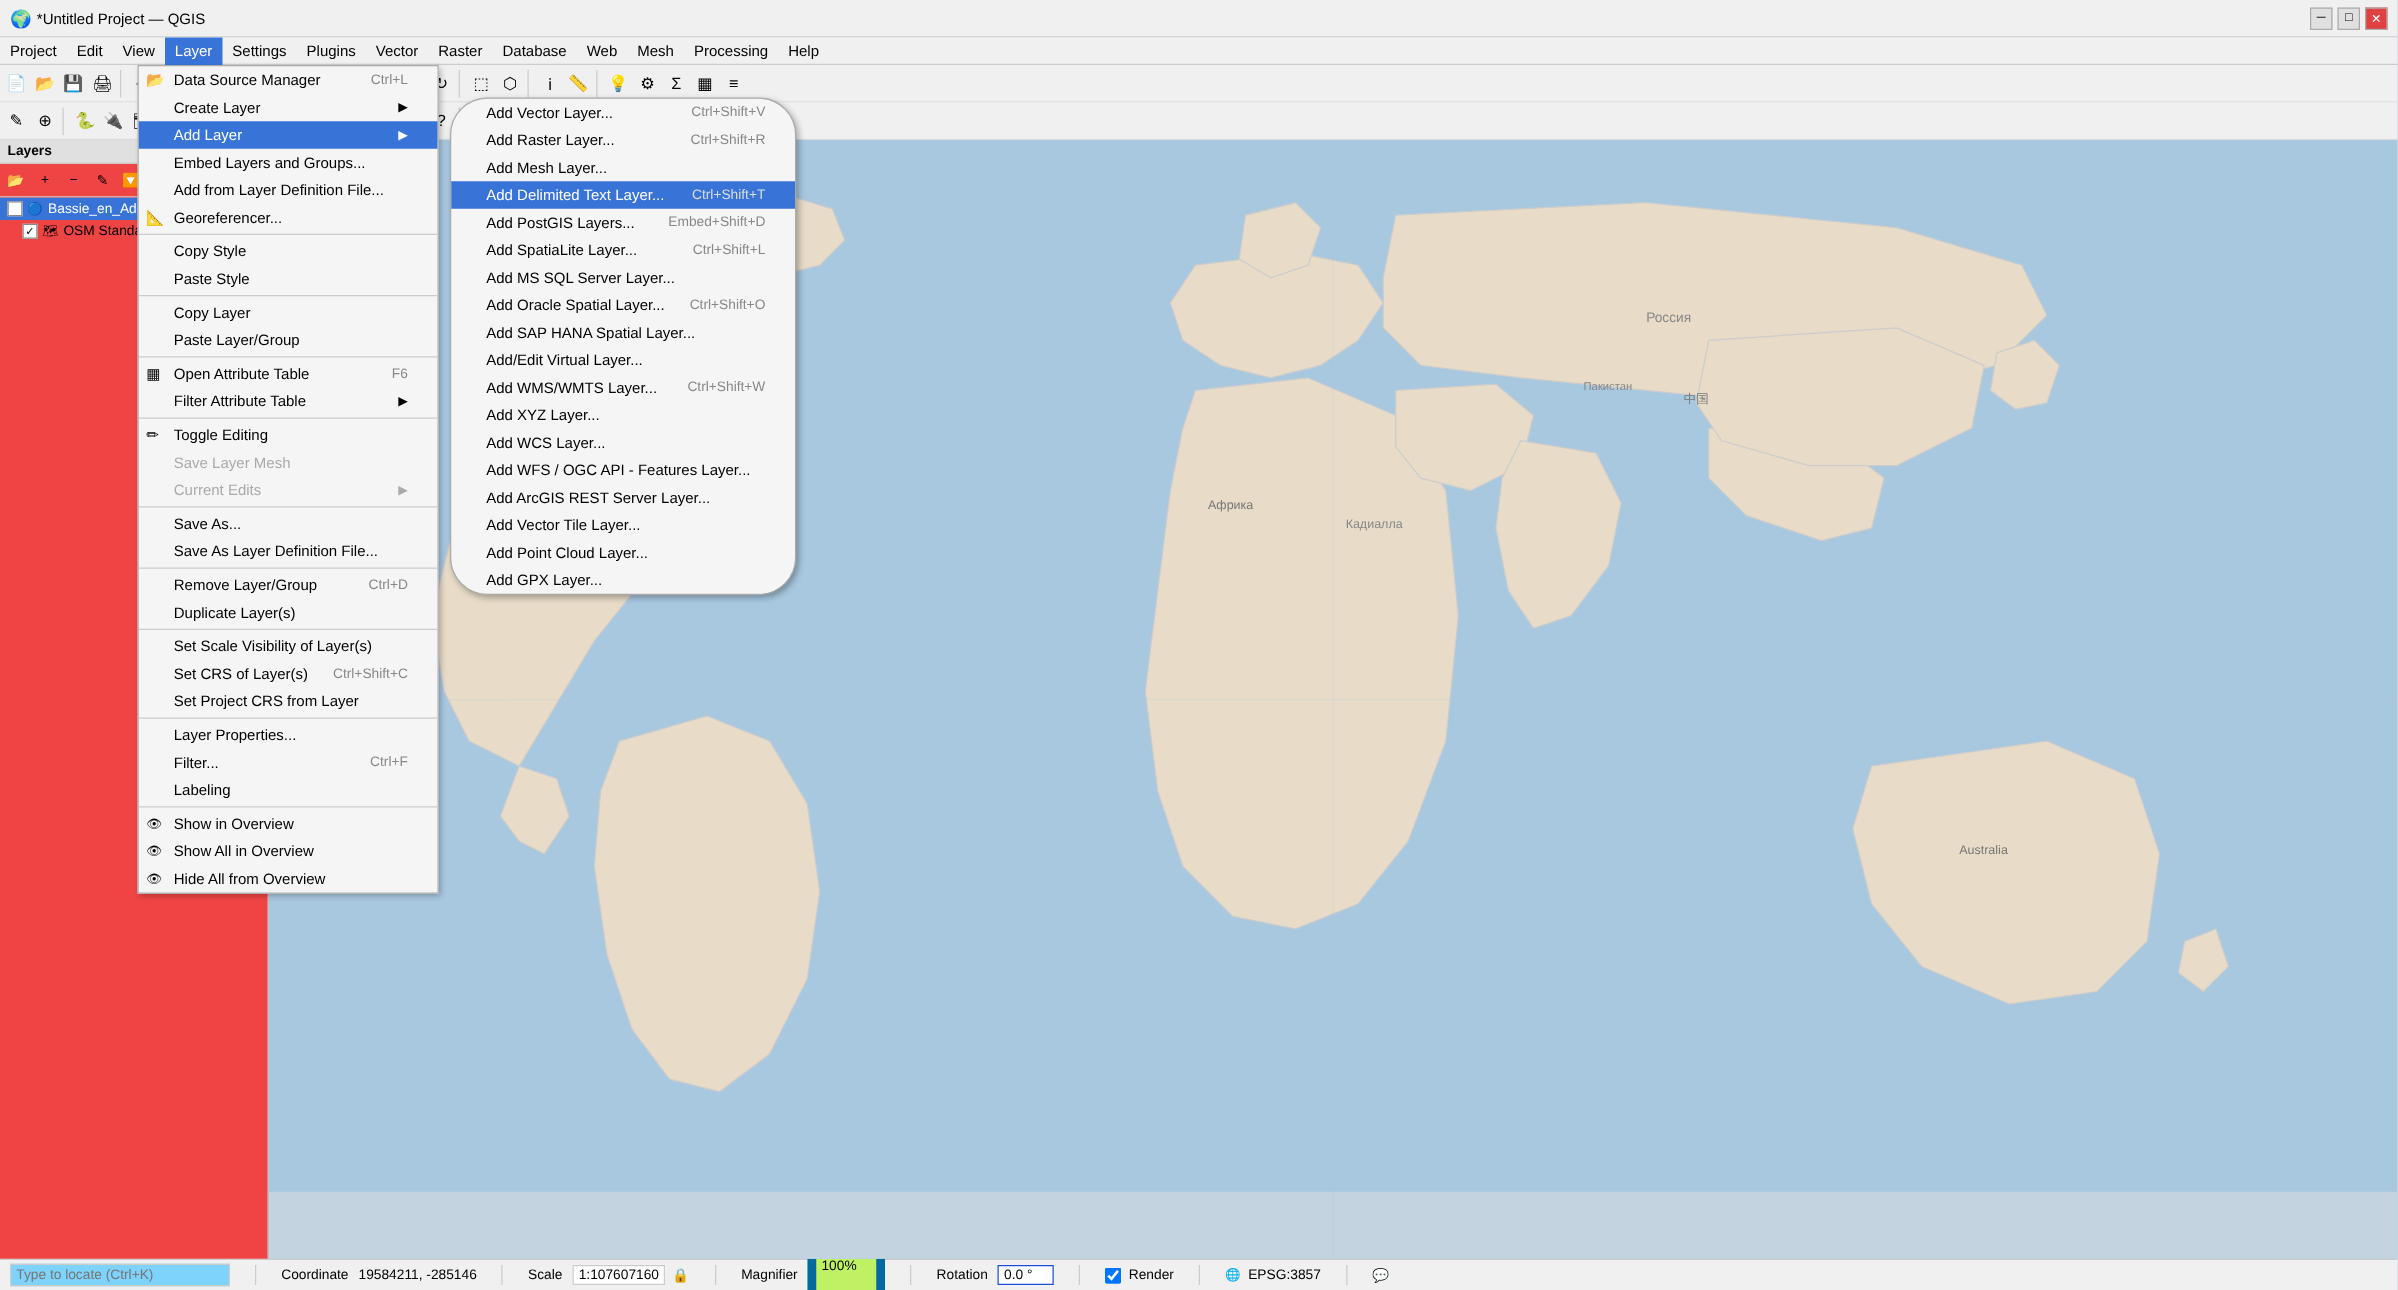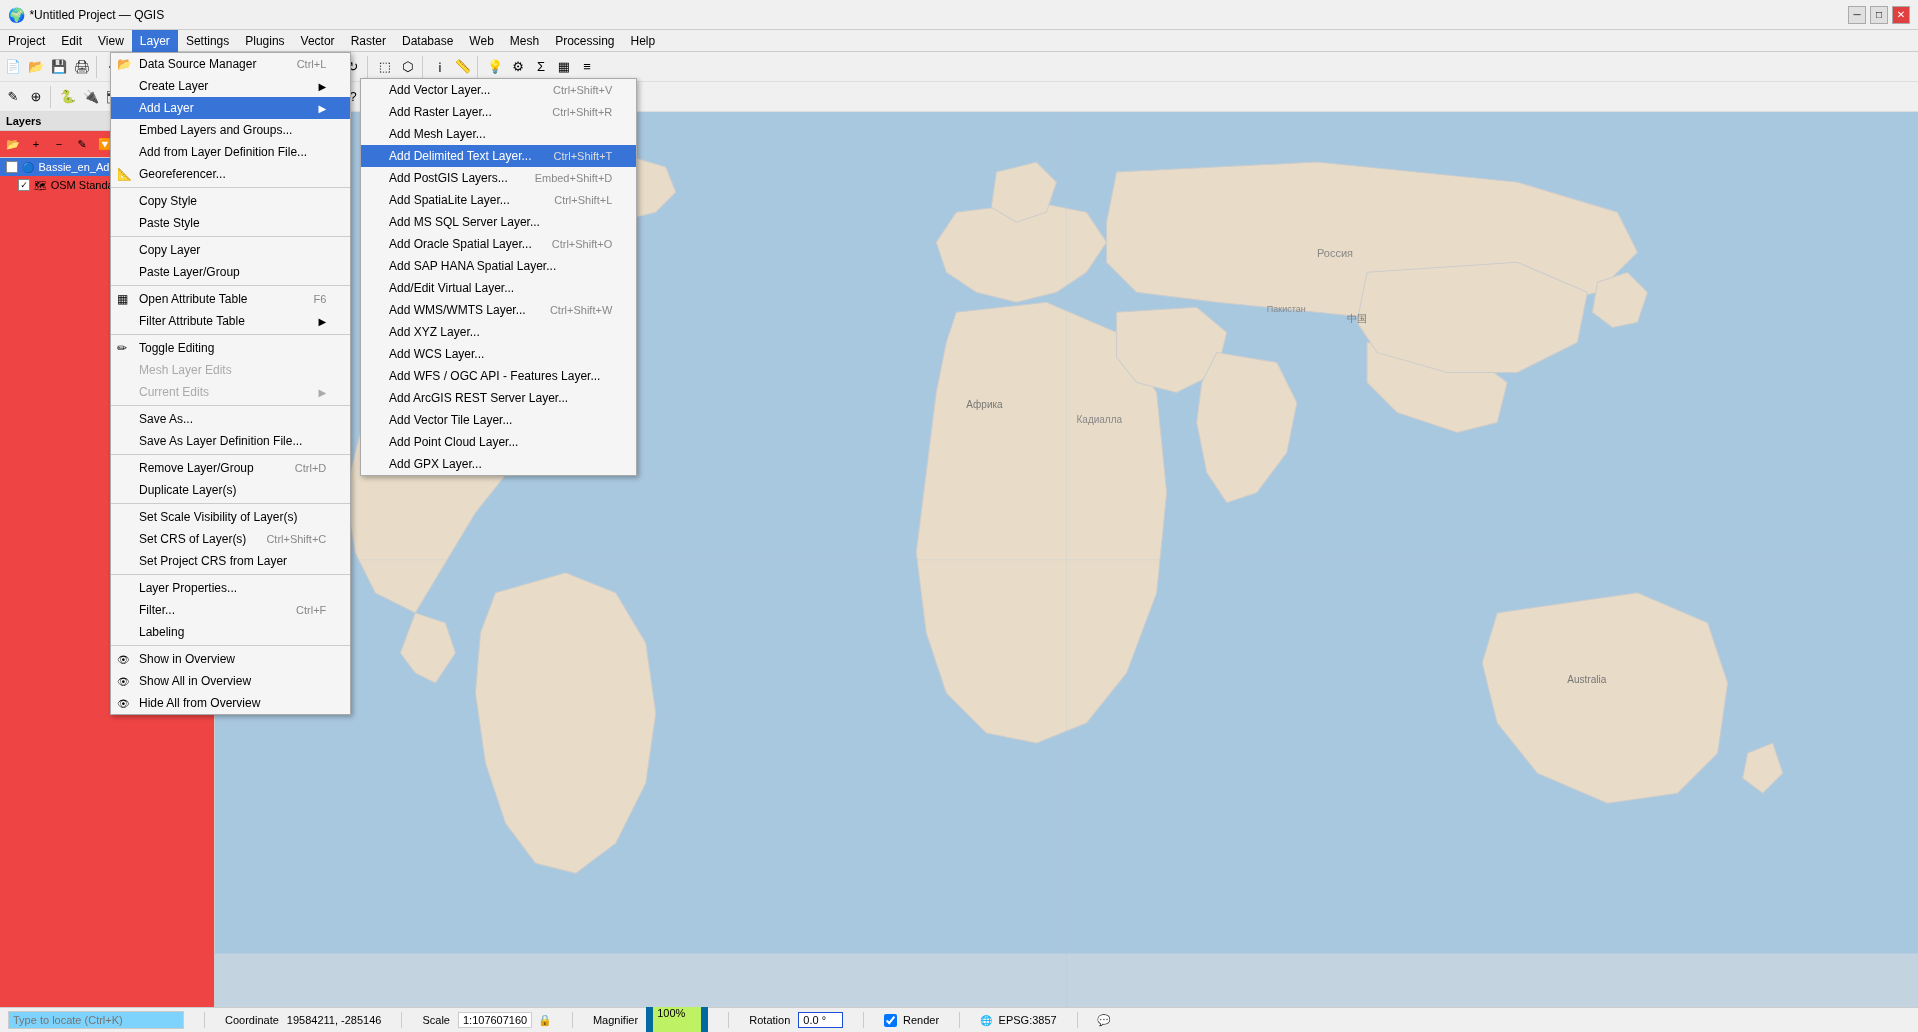--- a/index.html
+++ b/index.html
@@ -45,21 +45,21 @@
     .ctx-item.disabled { color: #aaa; cursor: default; }
     .ctx-sep { height: 1px; background: #ccc; margin: 2px 0; }
     .ctx-shortcut { color: #888; font-size: 11px; margin-left: 20px; }
     .ctx-item.highlighted .ctx-shortcut { color: #ddd; }
     .ctx-arrow { font-size: 10px; }
     .ctx-icon { position: absolute; left: 6px; font-size: 12px; }
 
     
     #layer-menu { left: 110px; top: 52px; }
     
-    #add-layer-submenu { left: 360px; top: 78px; }
+    #add-layer-submenu { left: 360px; top: 78px; border-radius: 30px; }
 
     
     #toolbars { display: flex; flex-direction: column; }
     .toolbar-row { display: flex; align-items: center; height: 30px; background: #f0f0f0; border-bottom: 1px solid #ddd; padding: 0 2px; gap: 1px; flex-wrap: wrap; }
 
     
     #world-map { position: absolute; inset: 0; }
   </style>
 </head>
 <body>
@@ -317,21 +317,21 @@
   <div class="ctx-item">
     <span>Filter Attribute Table</span>
     <span class="ctx-arrow">▶</span>
   </div>
   <div class="ctx-sep"></div>
   <div class="ctx-item">
     <span class="ctx-icon">✏</span>
     <span>Toggle Editing</span>
   </div>
   <div class="ctx-item disabled">
-    <span>Mesh Layer Edits</span>
+    <span>Save Layer Mesh</span>
   </div>
   <div class="ctx-item disabled">
     <span>Current Edits</span>
     <span class="ctx-arrow">▶</span>
   </div>
   <div class="ctx-sep"></div>
   <div class="ctx-item">
     <span>Save As...</span>
   </div>
   <div class="ctx-item">

